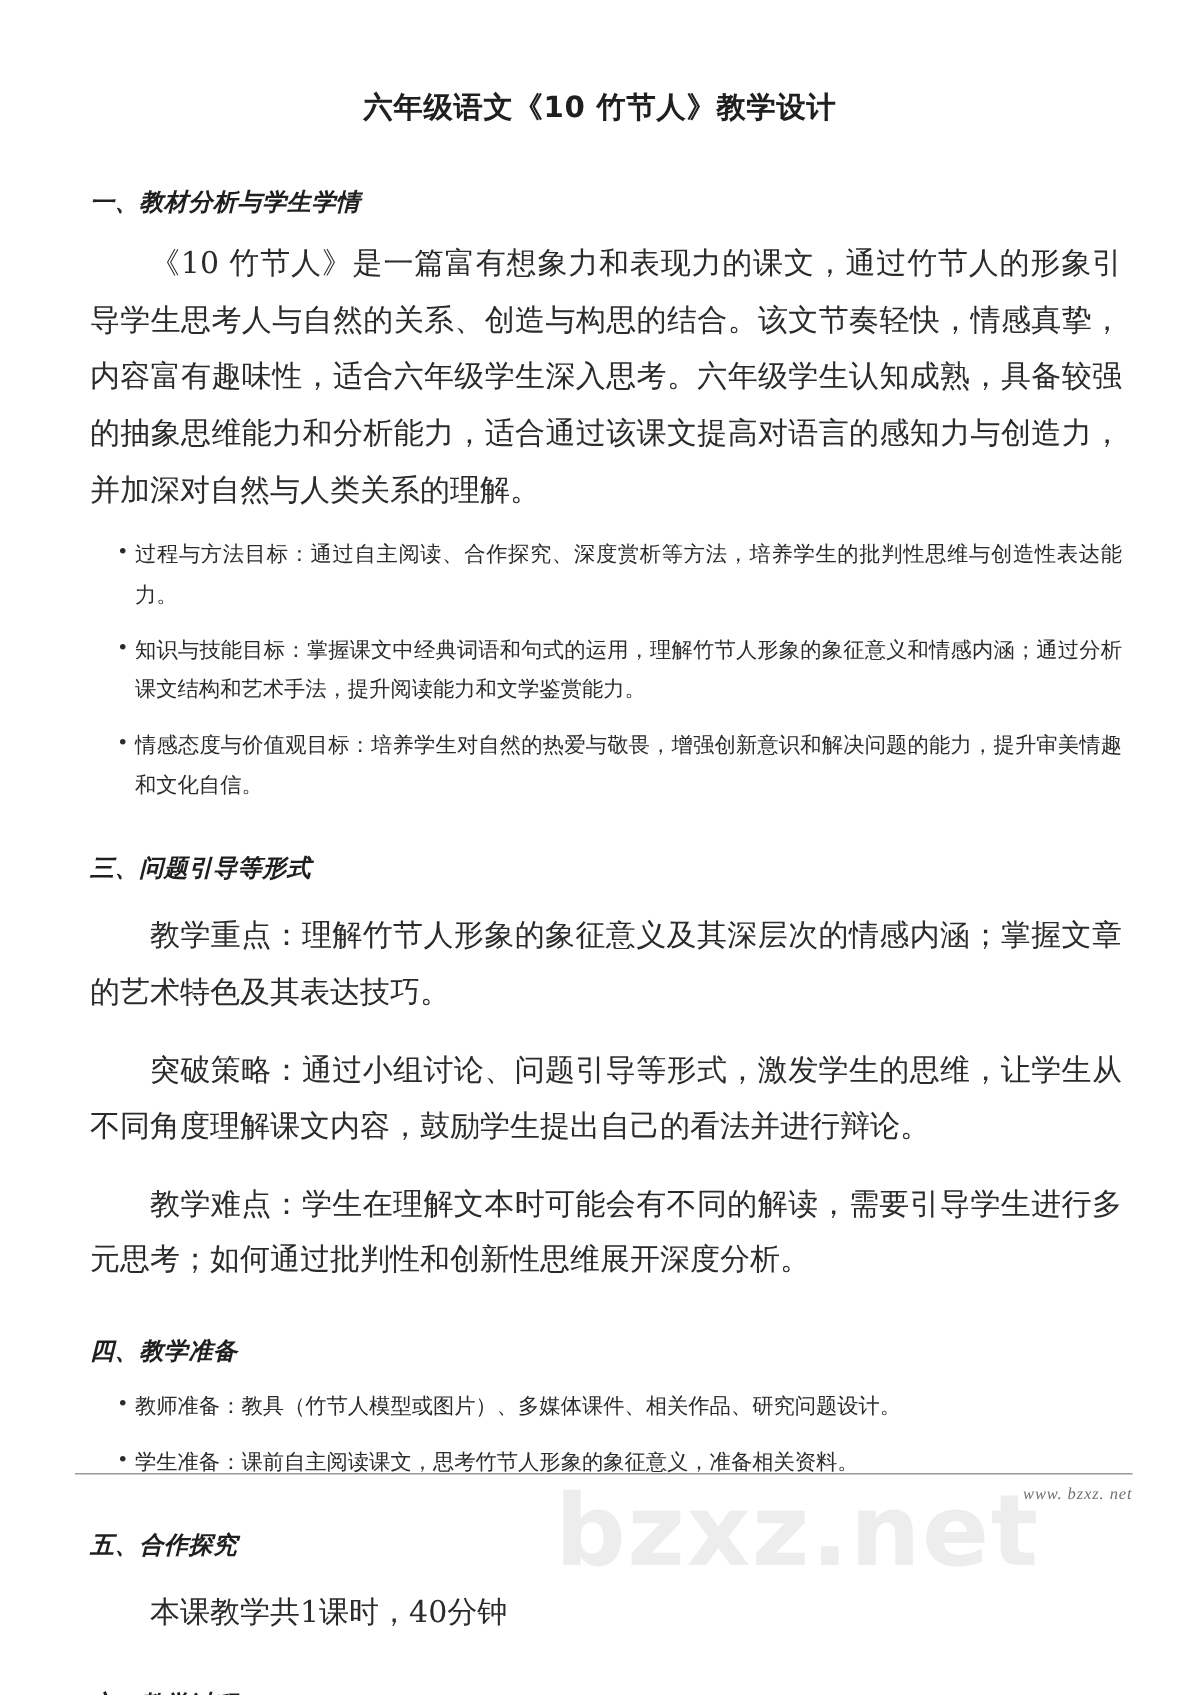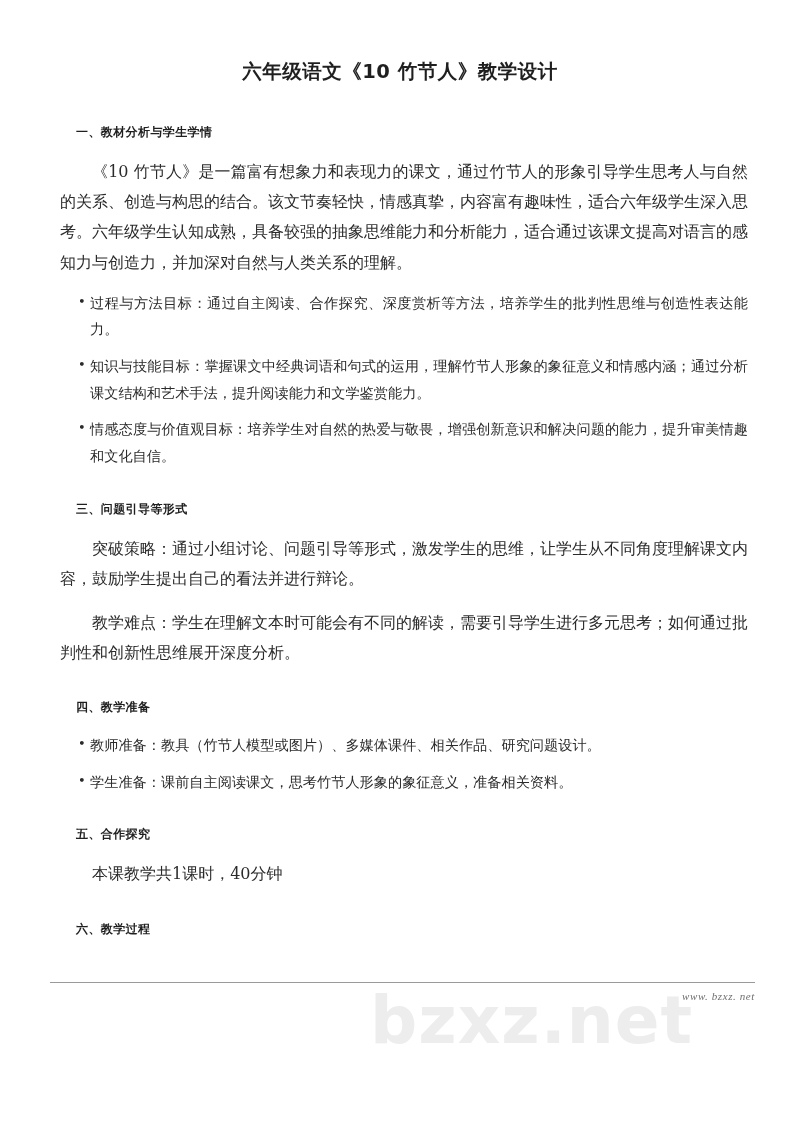--- a/index.html
+++ b/index.html
@@ -58,34 +58,35 @@
     font-weight: 700;
     letter-spacing: 0.5px;
     color: #1f1f1f;
     margin: 0;
     padding-top: 58px;
     line-height: 1.4;
   }
 
   .section-heading {
     font-family: "DejaVu Sans", "Liberation Sans", sans-serif;
-    font-size: 12px;
+    font-size: 16px;
     font-weight: 700;
     color: #1f1f1f;
-    margin: 16px;
+    margin: 0;
     padding: 0 0 0 10px;
     line-height: 1.5;
     letter-spacing: 0.4px;
+    font-style: italic;
   }
 
   .sec-gap-1 { margin-top: 38px; }
   .sec-gap   { margin-top: 30px; }
 
   .para {
-    font-size: 16px;
+    font-size: 20px;
     line-height: 1.88;
     text-align: justify;
     text-justify: inter-ideograph;
     margin: 10px 0 0 0;
     padding: 0 2px 0 10px;
     text-indent: 2em;
     color: #2b2b2b;
   }
   .para.tight { margin-top: 14px; }
 
@@ -151,20 +152,21 @@
     <h2 class="section-heading sec-gap-1">一、教材分析与学生学情</h2>
     <p class="para">《10 竹节人》是一篇富有想象力和表现力的课文，通过竹节人的形象引导学生思考人与自然的关系、创造与构思的结合。该文节奏轻快，情感真挚，内容富有趣味性，适合六年级学生深入思考。六年级学生认知成熟，具备较强的抽象思维能力和分析能力，适合通过该课文提高对语言的感知力与创造力，并加深对自然与人类关系的理解。</p>
 
     <ul class="bullets">
       <li>过程与方法目标：通过自主阅读、合作探究、深度赏析等方法，培养学生的批判性思维与创造性表达能力。</li>
       <li>知识与技能目标：掌握课文中经典词语和句式的运用，理解竹节人形象的象征意义和情感内涵；通过分析课文结构和艺术手法，提升阅读能力和文学鉴赏能力。</li>
       <li>情感态度与价值观目标：培养学生对自然的热爱与敬畏，增强创新意识和解决问题的能力，提升审美情趣和文化自信。</li>
     </ul>
 
     <h2 class="section-heading sec-gap">三、问题引导等形式</h2>
+    <p class="para tight">教学重点：理解竹节人形象的象征意义及其深层次的情感内涵；掌握文章的艺术特色及其表达技巧。</p>
     <p class="para tight">突破策略：通过小组讨论、问题引导等形式，激发学生的思维，让学生从不同角度理解课文内容，鼓励学生提出自己的看法并进行辩论。</p>
     <p class="para tight">教学难点：学生在理解文本时可能会有不同的解读，需要引导学生进行多元思考；如何通过批判性和创新性思维展开深度分析。</p>
 
     <h2 class="section-heading sec-gap">四、教学准备</h2>
     <ul class="bullets">
       <li>教师准备：教具（竹节人模型或图片）、多媒体课件、相关作品、研究问题设计。</li>
       <li>学生准备：课前自主阅读课文，思考竹节人形象的象征意义，准备相关资料。</li>
     </ul>
 
     <h2 class="section-heading sec-gap">五、合作探究</h2>

